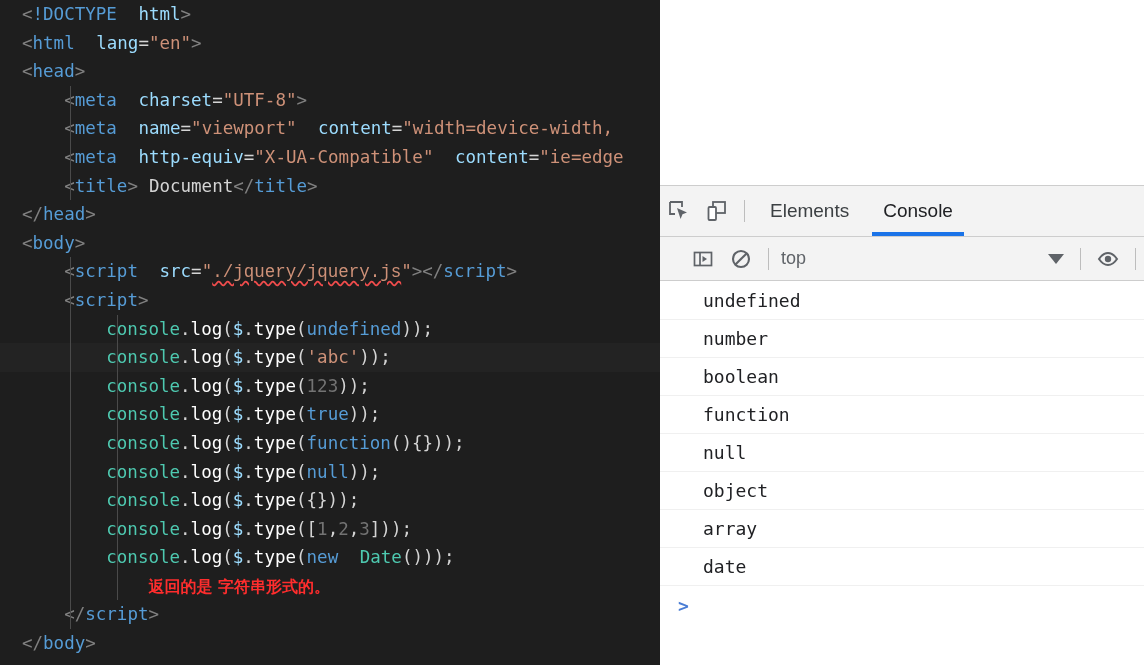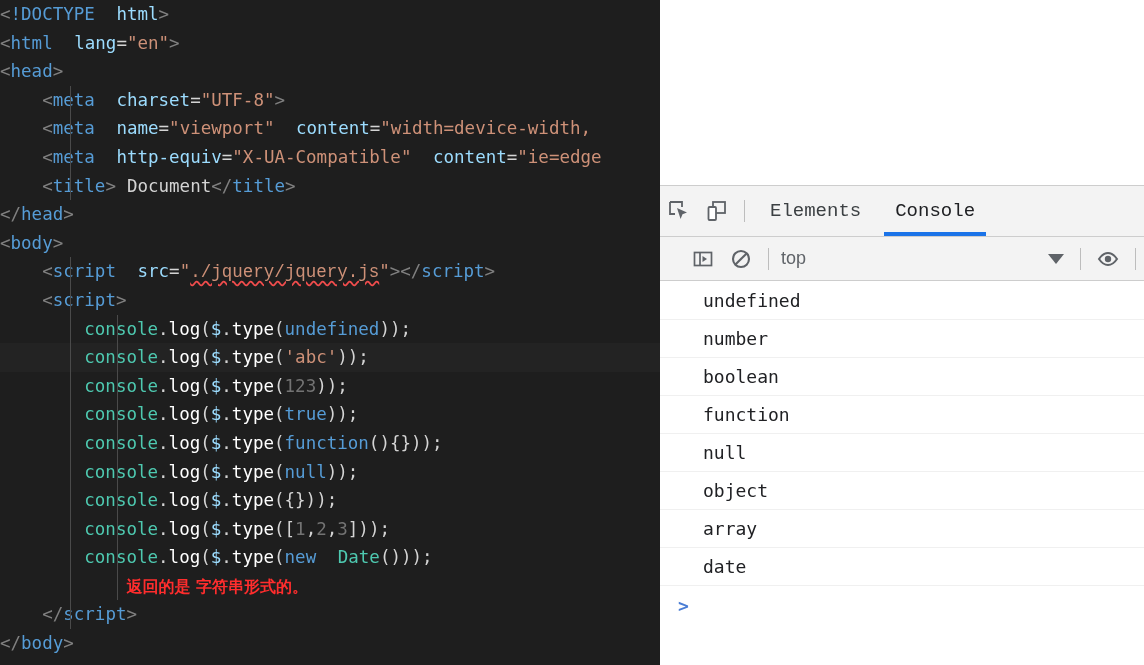--- a/index.html
+++ b/index.html
@@ -33,20 +33,21 @@
     width: 660px;
     font-family: "DejaVu Sans Mono", "Liberation Mono", monospace;
     font-size: 17.5px;
     line-height: 28.6px;
     white-space: pre;
     letter-spacing: 0px;
   }
   .line {
     position: relative;
     height: 28.6px;
+    padding-left: 22px;
     box-sizing: border-box;
     color: #d4d4d4;
   }
   .line.hl {
     background: #232323;
   }
   
   .line .g {
     position: absolute;
     top: 0;
@@ -131,21 +132,21 @@
     flex: 0 0 auto;
   }
   .dt-tab {
     position: relative;
     height: 50px;
     display: flex;
     align-items: center;
     padding: 0 17px;
     font-size: 19px;
     color: #3c4043;
-    font-family: Liberation Mono, monospace;
+    font-family: Liberation Sans, sans-serif;
     white-space: nowrap;
     flex: 0 0 auto;
   }
   .dt-tab.active { color: #202124; }
   .dt-tab.active::after {
     content: "";
     position: absolute;
     left: 6px; right: 6px;
     bottom: 0;
     height: 4px;

